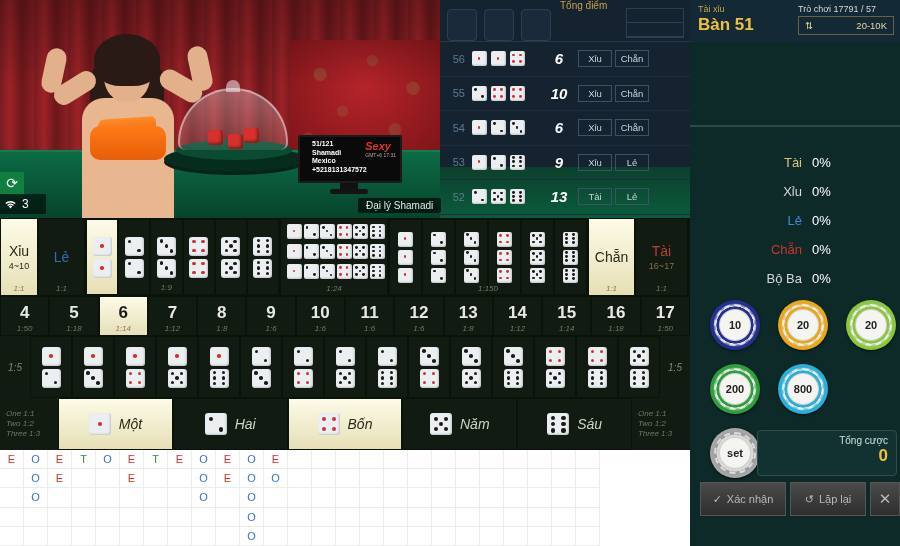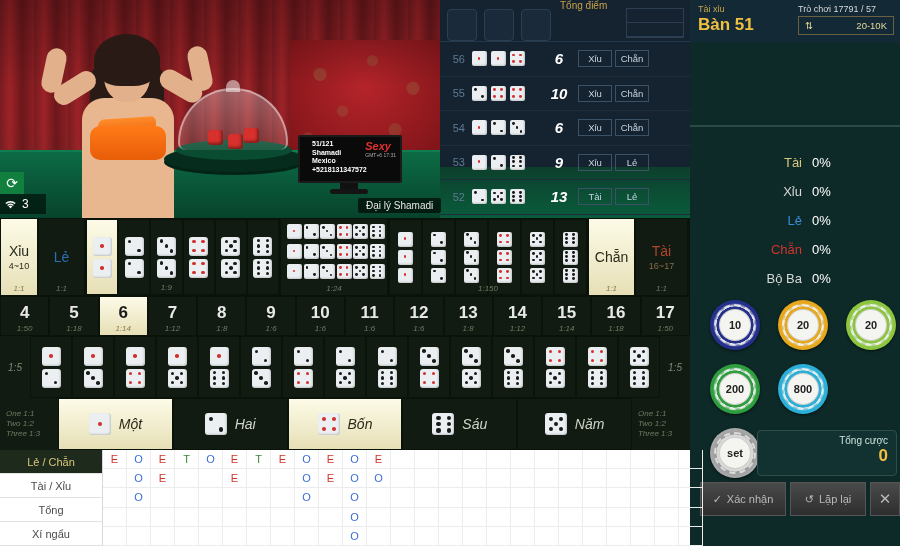--- a/index.html
+++ b/index.html
@@ -1184,54 +1184,48 @@
           <span class="die lg">
             <span class="pip red" style="left: calc(27% - 1.8px); top: calc(27% - 1.8px);"></span>
             <span class="pip red" style="left: calc(73% - 1.8px); top: calc(27% - 1.8px);"></span>
             <span class="pip red" style="left: calc(27% - 1.8px); top: calc(73% - 1.8px);"></span>
             <span class="pip red" style="left: calc(73% - 1.8px); top: calc(73% - 1.8px);"></span>
           </span>
           <span class="lab">Bốn</span>
         </div>
         <div class="cell singleCell">
           <span class="die lg">
+            <span class="pip" style="left: calc(27% - 1.8px); top: calc(27% - 1.8px);"></span>
+            <span class="pip" style="left: calc(73% - 1.8px); top: calc(27% - 1.8px);"></span>
+            <span class="pip" style="left: calc(50% - 1.8px); top: calc(50% - 1.8px);"></span>
+            <span class="pip" style="left: calc(27% - 1.8px); top: calc(73% - 1.8px);"></span>
+            <span class="pip" style="left: calc(73% - 1.8px); top: calc(73% - 1.8px);"></span>
+          </span>
+          <span class="lab">Năm</span>
+        </div>
+        <div class="cell singleCell">
+          <span class="die lg">
             <span class="pip" style="left: calc(27% - 1.8px); top: calc(22% - 1.8px);"></span>
             <span class="pip" style="left: calc(73% - 1.8px); top: calc(22% - 1.8px);"></span>
             <span class="pip" style="left: calc(27% - 1.8px); top: calc(50% - 1.8px);"></span>
             <span class="pip" style="left: calc(73% - 1.8px); top: calc(50% - 1.8px);"></span>
             <span class="pip" style="left: calc(27% - 1.8px); top: calc(78% - 1.8px);"></span>
             <span class="pip" style="left: calc(73% - 1.8px); top: calc(78% - 1.8px);"></span>
           </span>
           <span class="lab">Sáu</span>
         </div>
-        <div class="cell singleCell">
-          <span class="die lg">
-            <span class="pip" style="left: calc(27% - 1.8px); top: calc(27% - 1.8px);"></span>
-            <span class="pip" style="left: calc(73% - 1.8px); top: calc(27% - 1.8px);"></span>
-            <span class="pip" style="left: calc(50% - 1.8px); top: calc(50% - 1.8px);"></span>
-            <span class="pip" style="left: calc(27% - 1.8px); top: calc(73% - 1.8px);"></span>
-            <span class="pip" style="left: calc(73% - 1.8px); top: calc(73% - 1.8px);"></span>
-          </span>
-          <span class="lab">Năm</span>
-        </div>
         <div class="oddsblock">
           <span>One 1:1</span>
           <span>Two 1:2</span>
           <span>Three 1:3</span>
         </div>
       </div>
   </div>
 
   <div class="road">
-    <div class="roadTabs" id="roadTabs">
-        <div class="roadTab active">Lẻ / Chẵn</div>
-        <div class="roadTab">Tài / Xỉu</div>
-        <div class="roadTab">Tổng</div>
-        <div class="roadTab">Xí ngẩu</div>
-      </div>
     <div class="roadGrid" id="roadGrid">
         <div class="rgCell mk-E" style="left: 0px; top: 0px;">E</div>
         <div class="rgCell" style="left: 0px; top: 19.2px;"></div>
         <div class="rgCell" style="left: 0px; top: 38.4px;"></div>
         <div class="rgCell" style="left: 0px; top: 57.6px;"></div>
         <div class="rgCell" style="left: 0px; top: 76.8px;"></div>
         <div class="rgCell mk-O" style="left: 24px; top: 0px;">O</div>
         <div class="rgCell mk-O" style="left: 24px; top: 19.2px;">O</div>
         <div class="rgCell mk-O" style="left: 24px; top: 38.4px;">O</div>
         <div class="rgCell" style="left: 24px; top: 57.6px;"></div>

